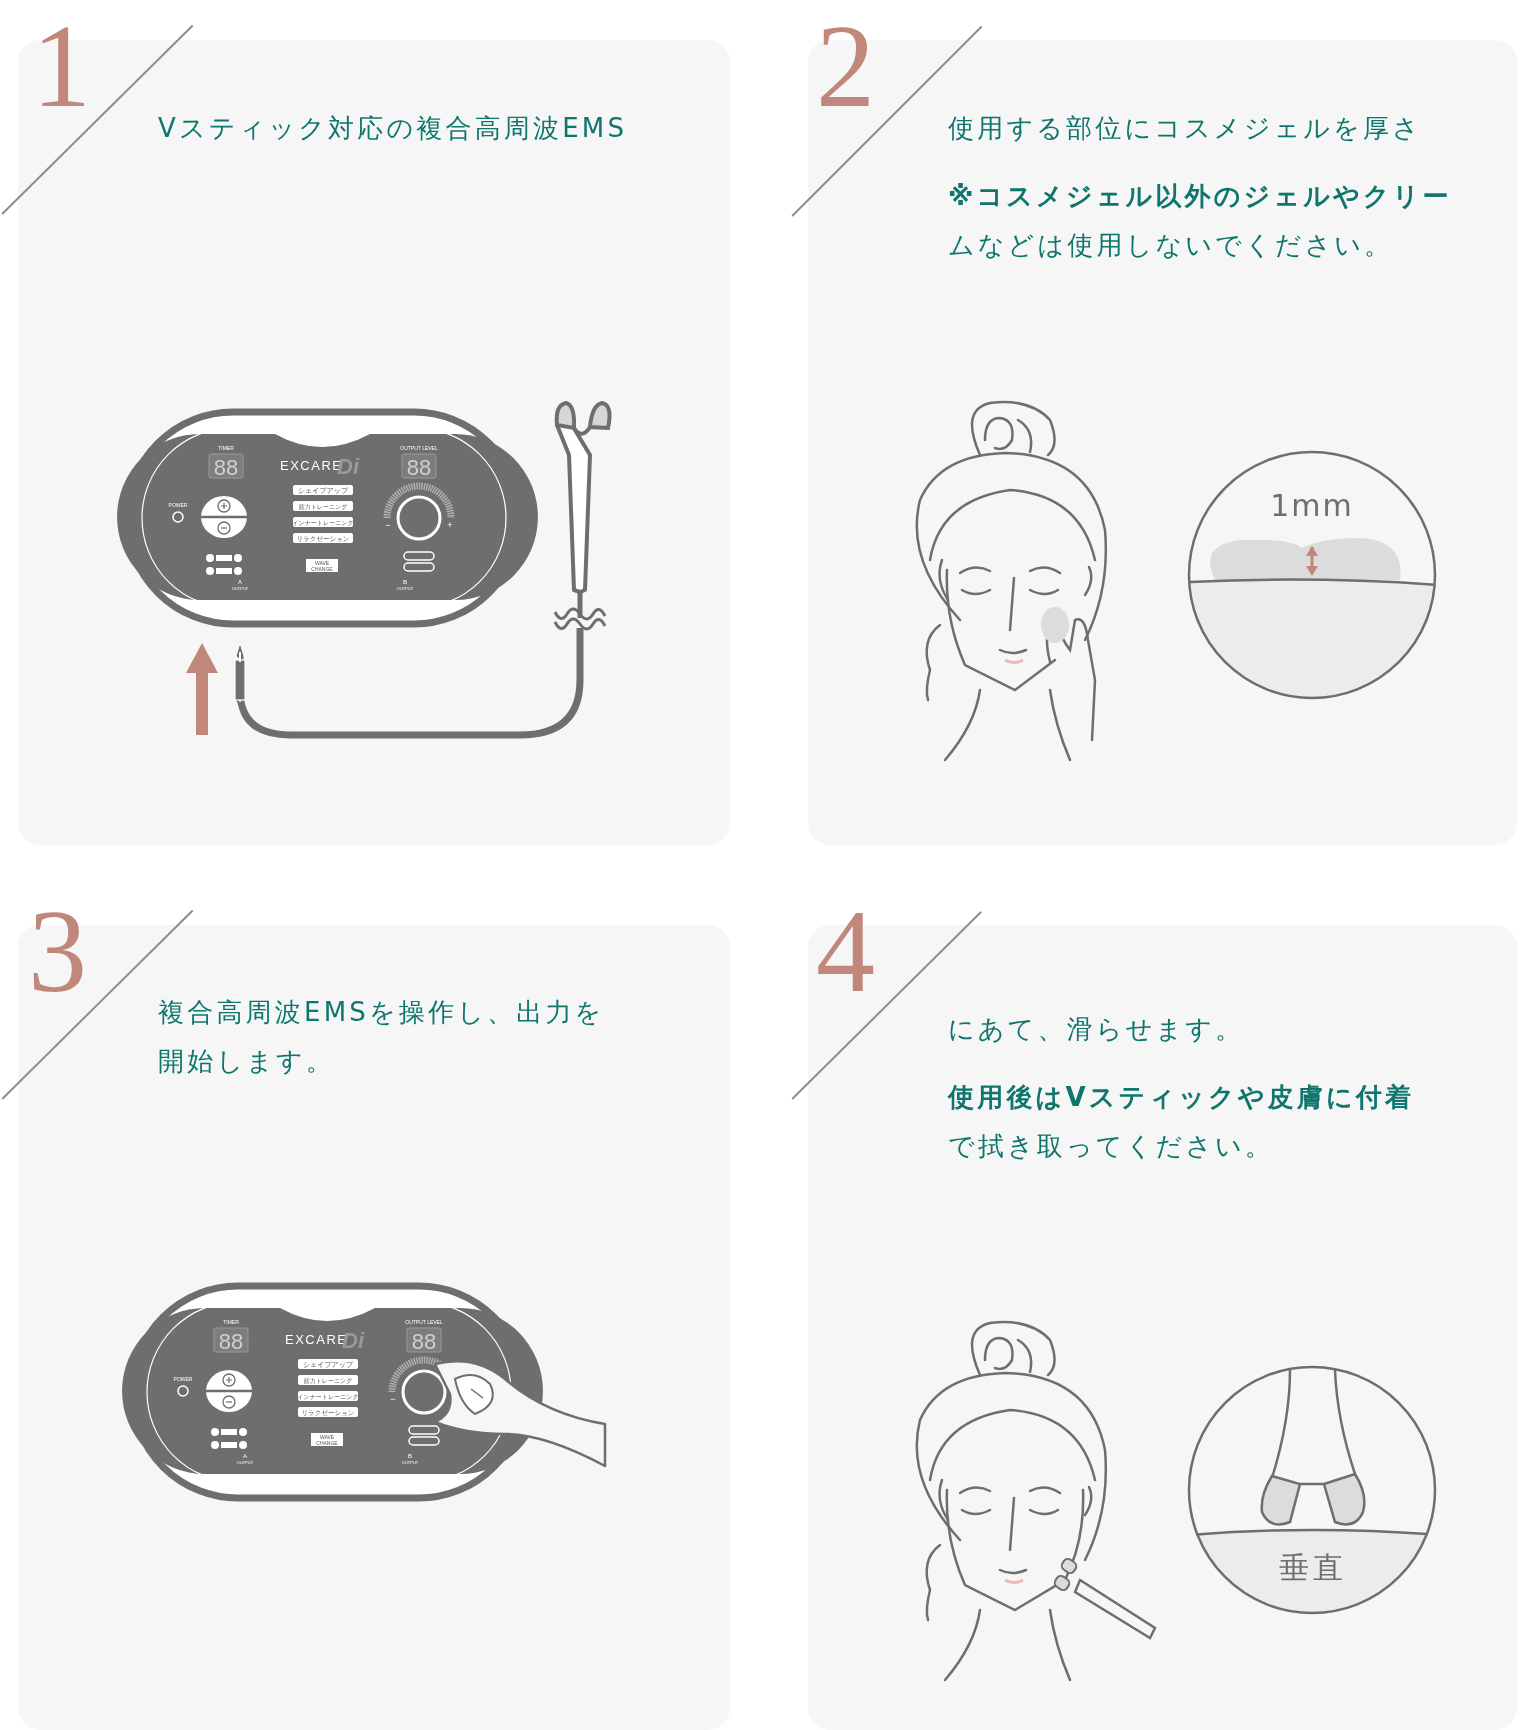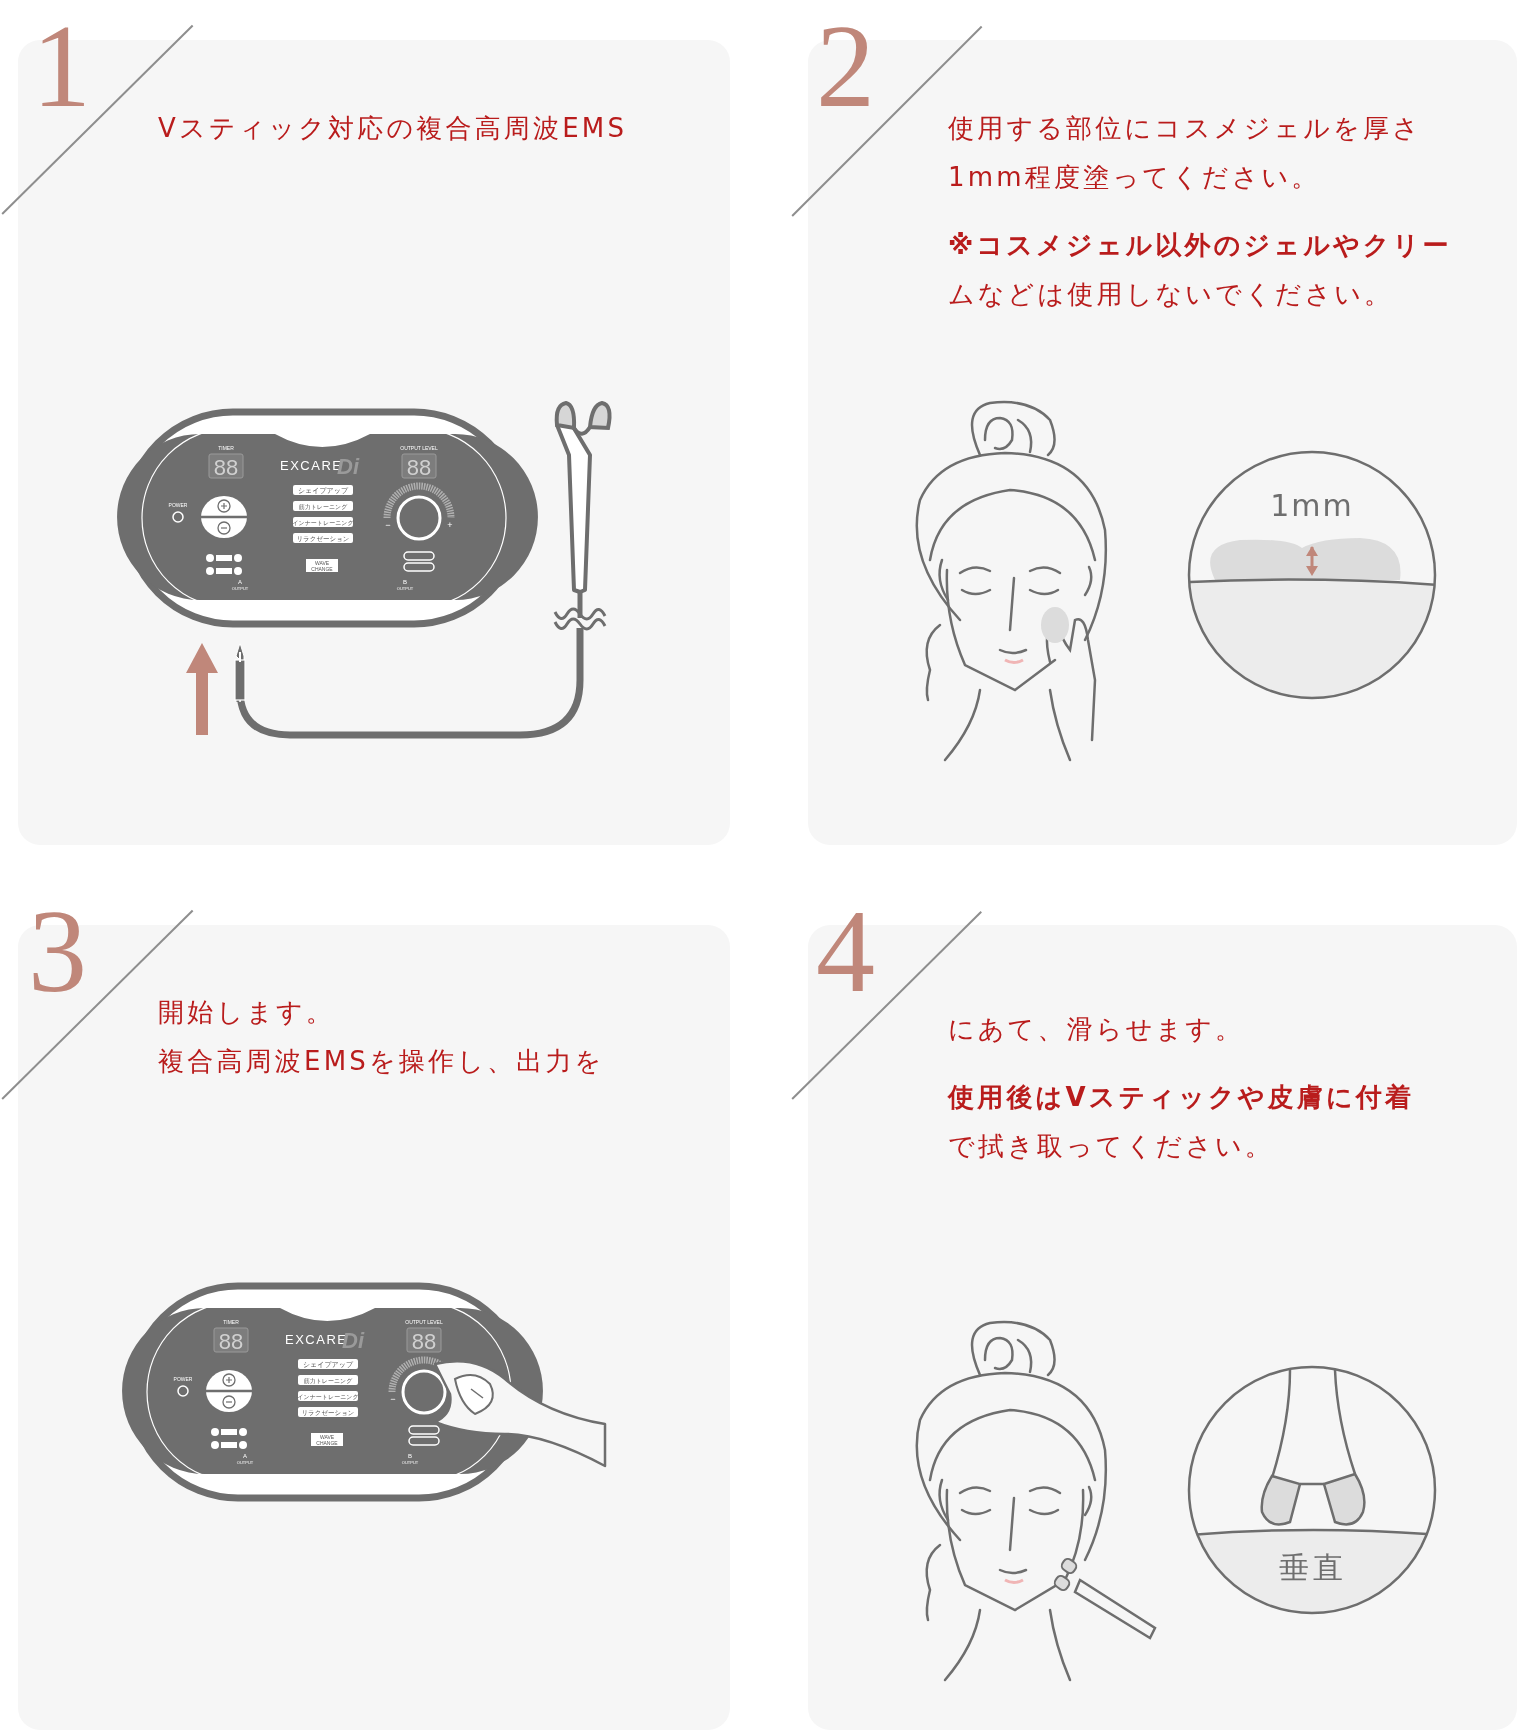--- a/index.html
+++ b/index.html
@@ -1,20 +1,20 @@
 <!DOCTYPE html>
 <html><head>
 <meta charset="utf-8">
 <style>
   html,body{margin:0;padding:0;background:#ffffff;}
   body{width:1520px;height:1730px;position:relative;overflow:hidden;font-family:"DejaVu Sans","Liberation Sans",sans-serif;color:#454545;}
   .card{position:absolute;background:#f6f6f6;border-radius:22px;}
   .num{position:absolute;font-family:"Liberation Serif","DejaVu Serif",serif;color:#c0877a;font-size:118px;line-height:1;font-weight:400;}
   .slash{position:absolute;height:1.5px;background:#8e8e8e;transform-origin:0 50%;}
-  .text{position:absolute;font-size:26px;letter-spacing:3.2px;line-height:49px;color:#b91c1c;white-space:nowrap;}
+  .text{position:absolute;font-size:26px;letter-spacing:3.2px;line-height:49px;color:#0f766e;white-space:nowrap;}
   .text p{margin:0;}
   .text p + p.gap{margin-top:19px;font-weight:bold;}
   svg{position:absolute;overflow:visible;}
   .small{font-family:"Liberation Sans",sans-serif;}
 </style>
 </head>
 <body>
 
 <div class="card" style="left:18px;top:40px;width:712px;height:805px;"></div>
 <div class="num" style="left:32px;top:8px;">1</div>
@@ -104,21 +104,20 @@
     <polygon points="202,643 218,673 186,673" fill="#c0877a"></polygon>
     <rect x="196" y="672" width="12" height="63" fill="#c0877a"></rect>
   </g>
 </svg>
 
 <div class="card" style="left:808px;top:40px;width:709px;height:805px;"></div>
 <div class="num" style="left:816px;top:8px;">2</div>
 <div class="slash" style="left:792px;top:215px;width:268px;transform:rotate(-45deg);"></div>
 <div class="text" style="left:948px;top:104px;">
   <p>使用する部位にコスメジェルを厚さ</p>
-  <p>1mm程度塗ってください。</p>
   <p class="gap">※コスメジェル以外のジェルやクリー</p>
   <p>ムなどは使用しないでください。</p>
 </div>
 
 <svg style="left:0;top:0;" width="1520" height="1730">
   <g fill="none" stroke="#6e6e6e" stroke-width="2.5" stroke-linecap="round">
 
     <path d="M 980 455 Q 960 410 990 403 Q 1030 398 1050 420 Q 1060 445 1048 455"></path>
     <path d="M 985 440 Q 985 418 1000 418 Q 1015 420 1012 440 Q 1005 452 995 448"></path>
     <path d="M 1018 420 Q 1035 430 1030 452"></path>
@@ -162,22 +161,22 @@
     <polygon points="1312,576 1306,566 1318,566" fill="#c0877a"></polygon>
     </g>
     <text x="1312" y="516" font-size="30" fill="#6e6e6e" text-anchor="middle" letter-spacing="2">1mm</text>
   </g>
 </svg>
 
 <div class="card" style="left:18px;top:925px;width:712px;height:805px;"></div>
 <div class="num" style="left:28px;top:893px;">3</div>
 <div class="slash" style="left:2px;top:1098px;width:268px;transform:rotate(-44.7deg);"></div>
 <div class="text" style="left:158px;top:988px;">
+  <p>複合高周波EMSを操作し、出力を</p>
   <p>開始します。</p>
-  <p>複合高周波EMSを操作し、出力を</p>
 </div>
 
 <svg style="left:5px;top:874px;" width="700" height="500">
   <g>
     <rect x="127" y="412" width="393" height="212" rx="106" fill="#ffffff" stroke="#6e6e6e" stroke-width="7"></rect>
     <path d="M 200 434 L 275 434 Q 322 460 370 434 L 455 434 A 82 82 0 0 1 455 600 L 200 600 A 82 82 0 0 1 200 434 Z" fill="#6e6e6e"></path>
     <rect x="142" y="428" width="364" height="180" rx="90" fill="none" stroke="#ffffff" stroke-width="1.2"></rect>
     <text x="226" y="450" font-size="5" fill="#fff" text-anchor="middle" class="small">TIMER</text>
     <rect x="209" y="454" width="34" height="24" rx="2" fill="#7d7d7d" stroke="#9a9a9a"></rect>
     <text x="226" y="475" font-size="22" fill="#d0d0d0" text-anchor="middle" class="small">88</text>

